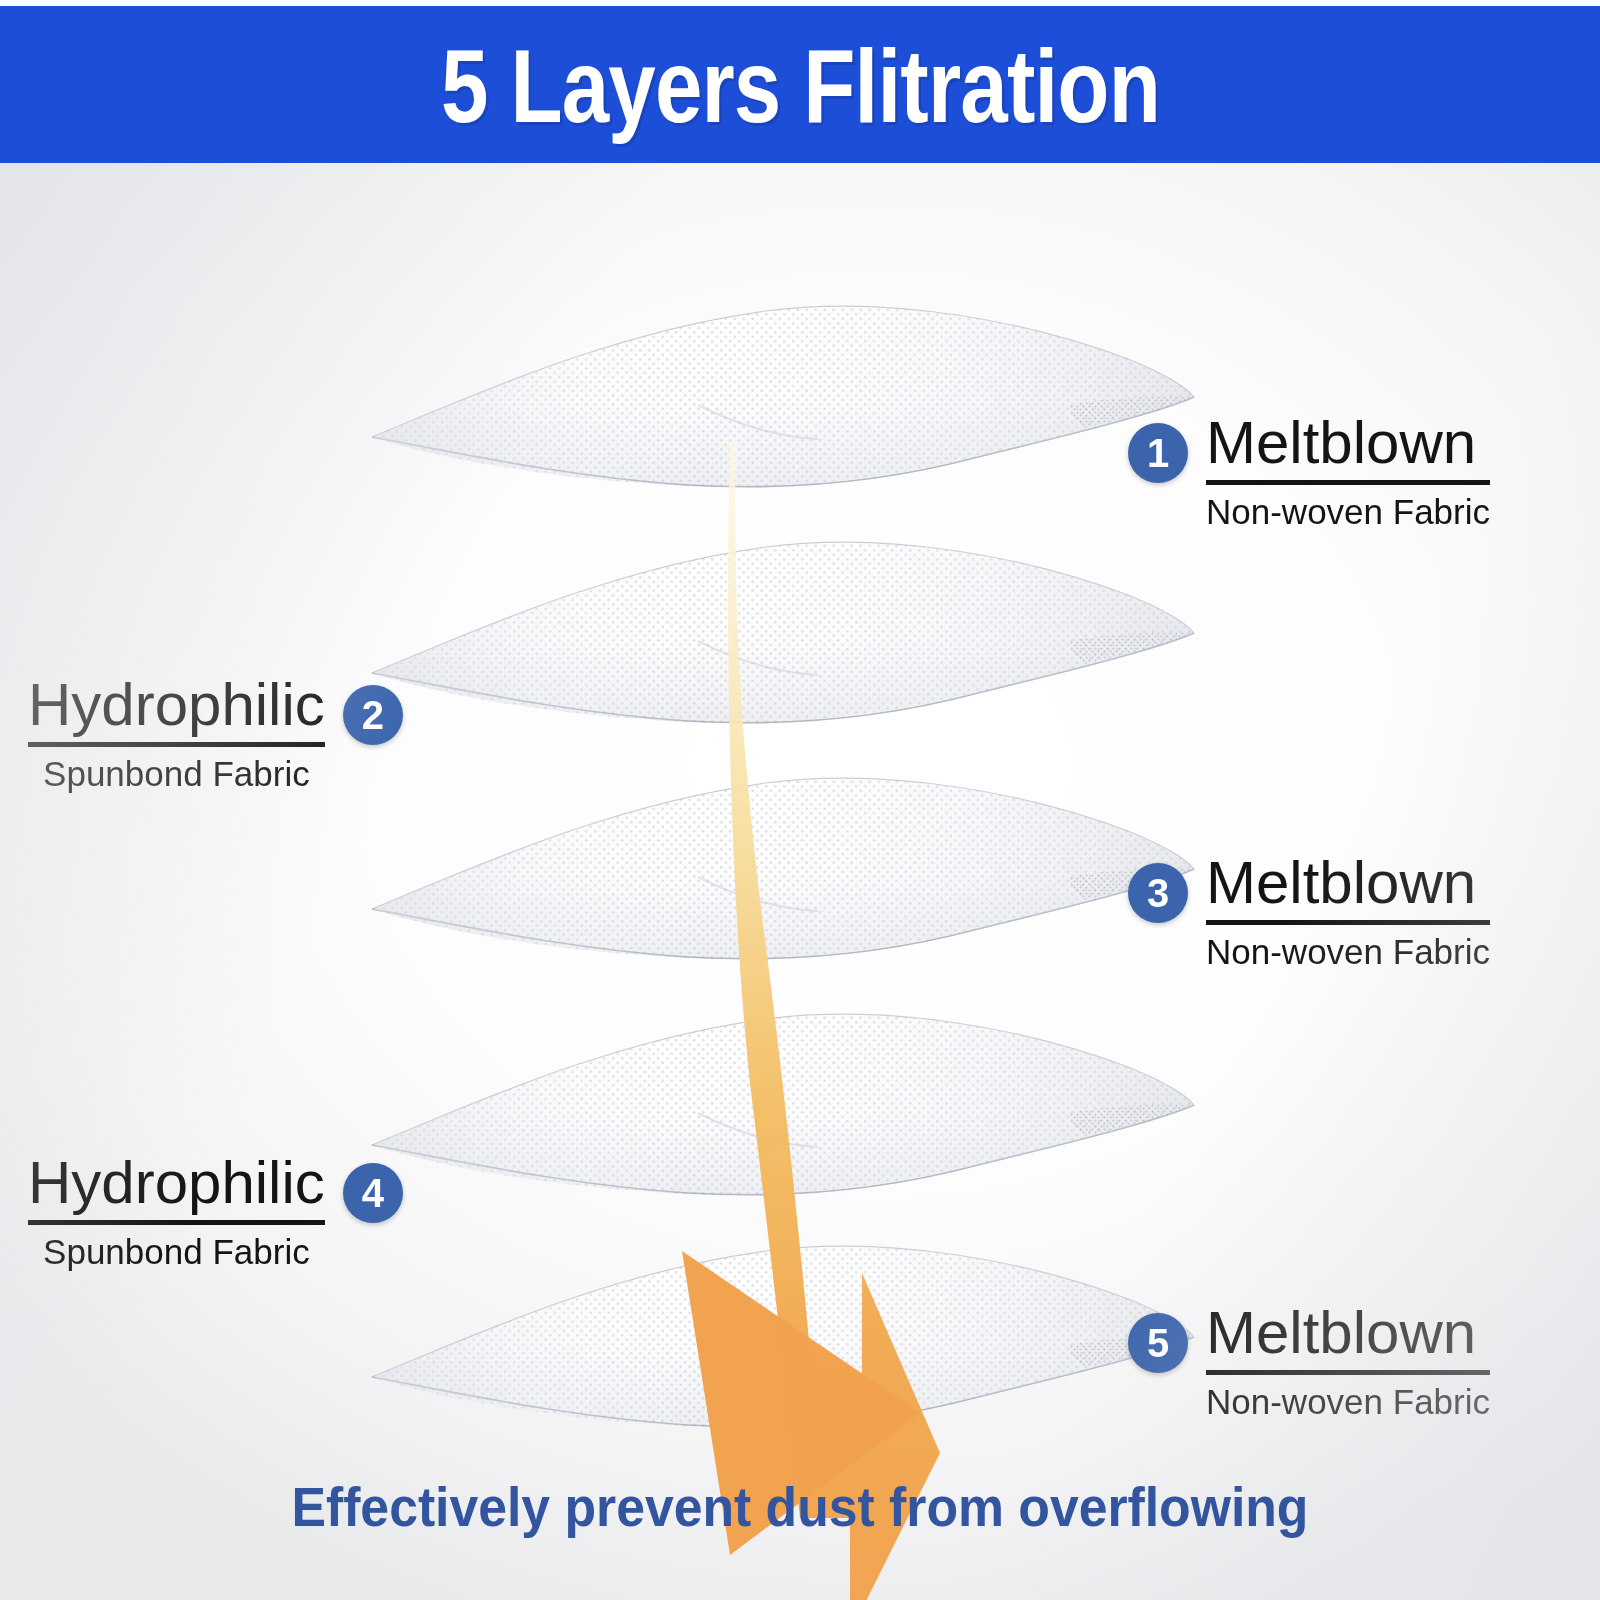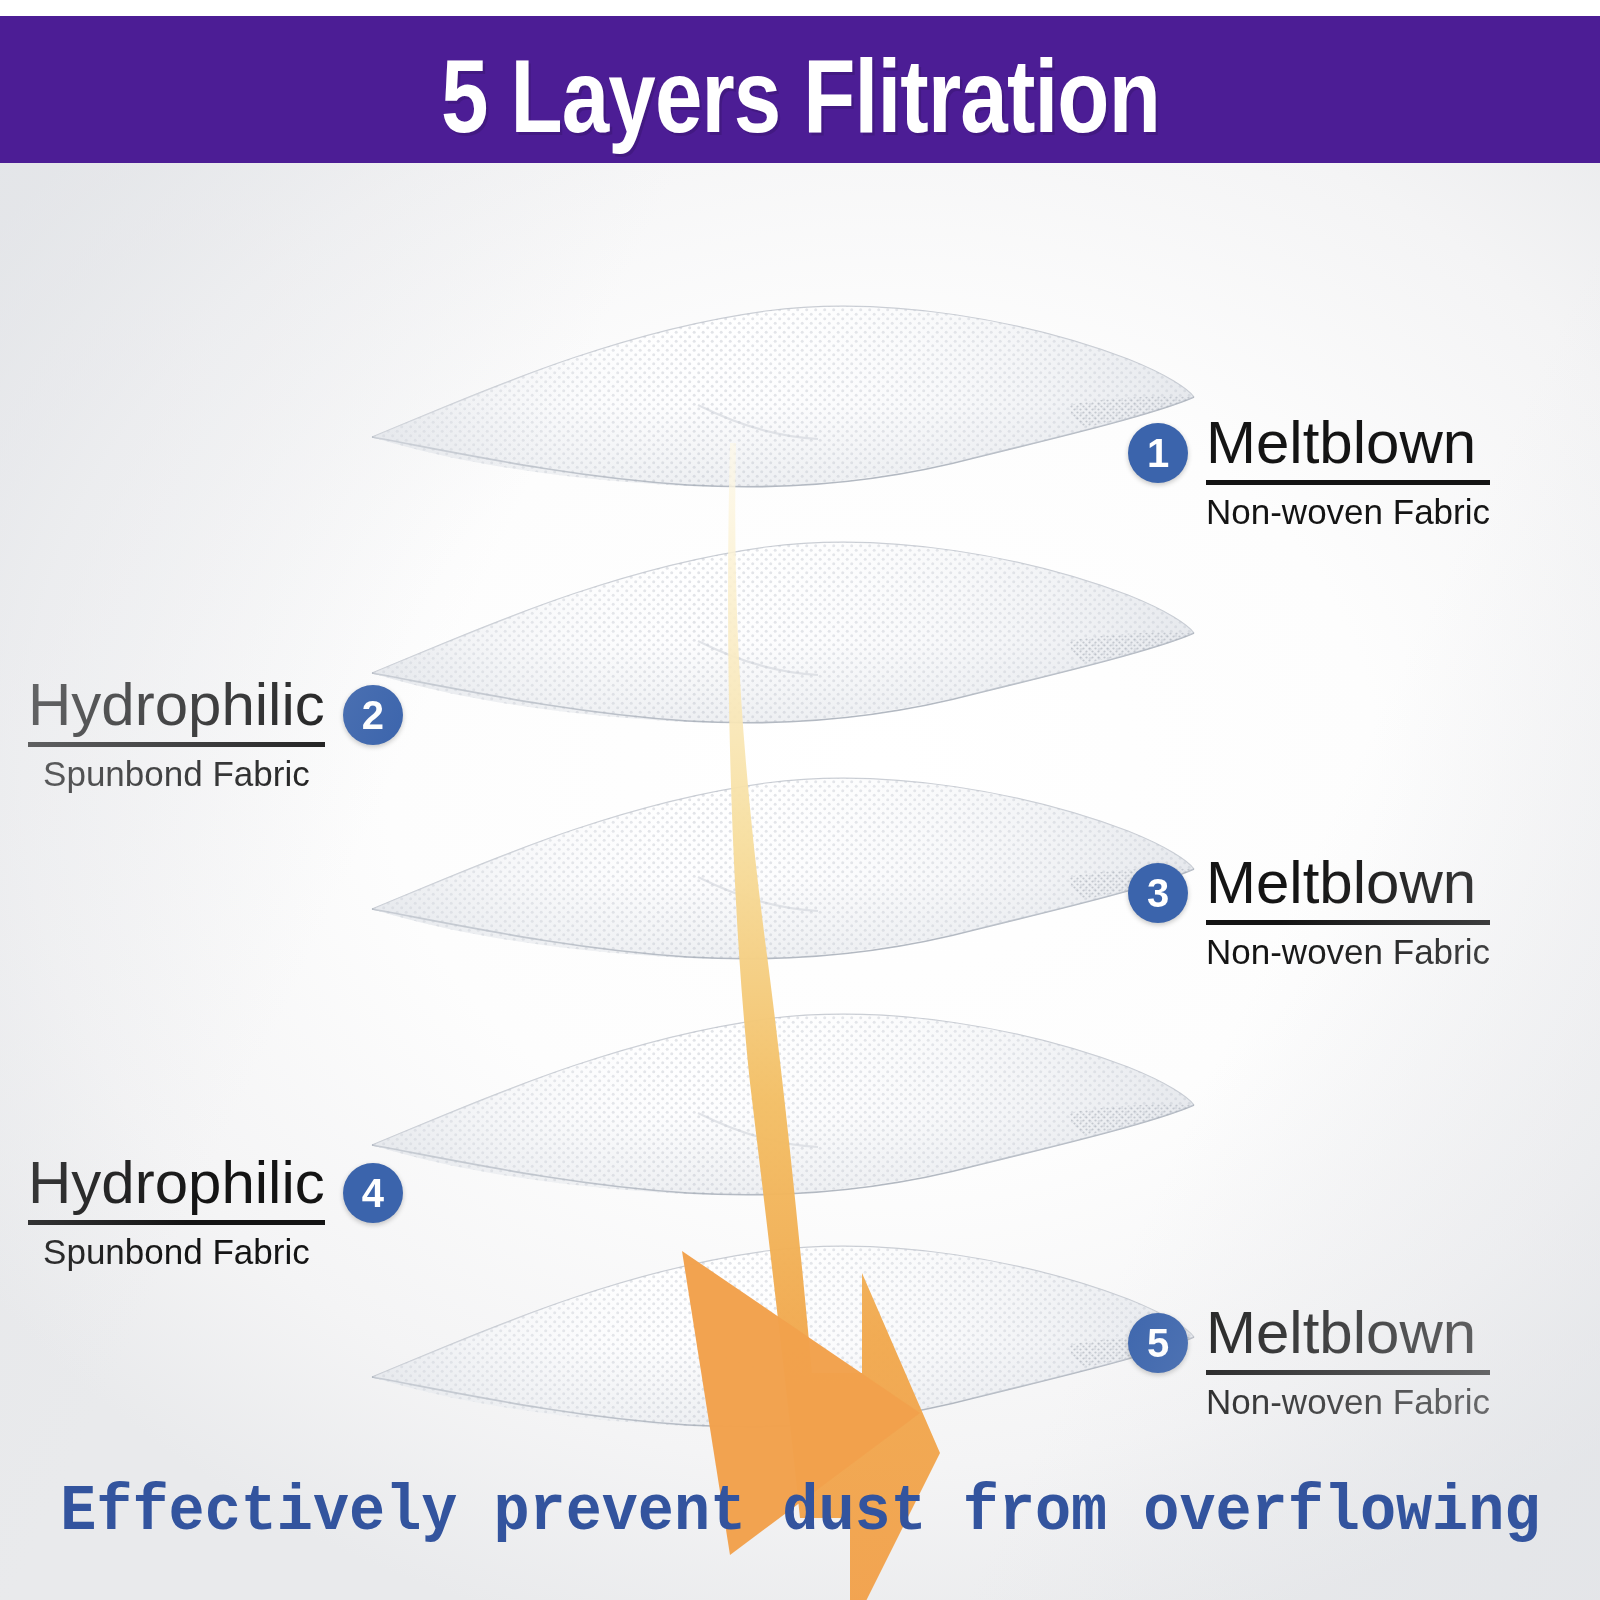--- a/index.html
+++ b/index.html
@@ -13,24 +13,24 @@
     height: 1600px;
     overflow: hidden;
     font-family: "Liberation Sans", sans-serif;
     background: #ffffff;
   }
 
   
   .banner {
     position: absolute;
     left: 0;
-    top: 16px;
+    top: 6px;
     width: 1600px;
     height: 163px;
-    background: #4c1d95;
+    background: #1d4ed8;
     box-sizing: border-box;
     border-bottom: 3px solid #1d1d1d;
     display: flex;
     align-items: center;
     justify-content: center;
   }
   .banner-title {
     color: #ffffff;
     font-family: "Liberation Sans", sans-serif;
     font-weight: bold;
@@ -128,23 +128,23 @@
   .callout.left .label-sub { text-align: center; }
 
   
   .caption {
     position: absolute;
     left: 0;
     top: 1480px;
     width: 1600px;
     text-align: center;
     color: #33549e;
-    font-family: Liberation Mono, monospace;
+    font-family: Liberation Sans, sans-serif;
     font-weight: bold;
-    font-size: 64px;
+    font-size: 55px;
     line-height: 1;
     white-space: nowrap;
   }
   .caption span{
     display:inline-block;
     transform: scaleX(0.94);
     transform-origin:center;
   }
 </style>
 </head>

